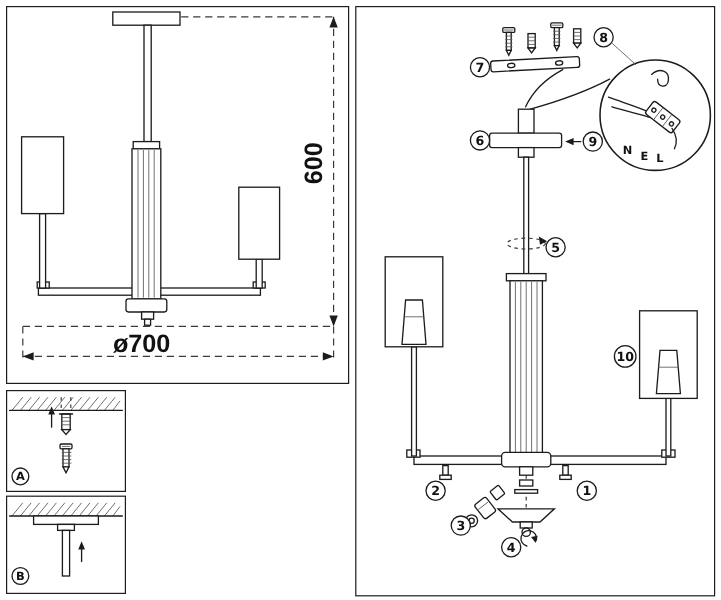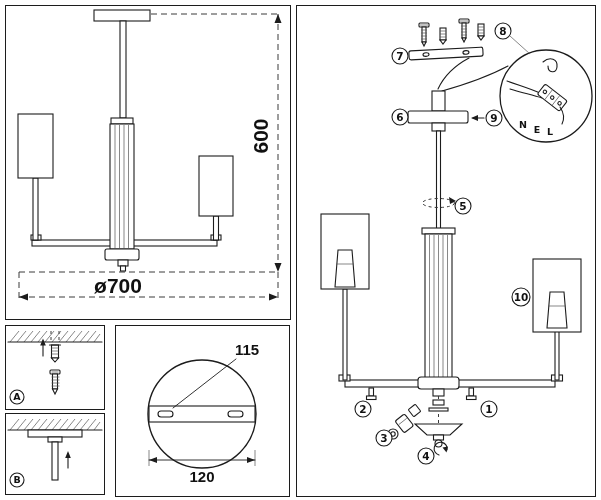--- a/index.html
+++ b/index.html
@@ -109,39 +109,20 @@
         <line class="ln" x1="62" y1="54" x2="62" y2="40"></line>
         <polygon class="fd" points="62,37 59.2,44 64.8,44"></polygon>
       </g>
       <g>
         <circle class="fw" cx="11" cy="66" r="7"></circle>
         <text class="lblsm" x="11" y="69.4">B</text>
       </g>
     </svg>
   </div>
 
-  <div class="panel" style="left:115px;top:325px;width:173px;height:170px;">
-    <svg width="173" height="168" viewBox="0 0 173 168">
-      <circle class="ln" cx="86" cy="88" r="54" style="stroke-width:1.4"></circle>
-      <rect class="fw" x="33" y="80" width="106" height="16"></rect>
-      <rect class="ln" x="42" y="85" width="15" height="6" rx="3"></rect>
-      <rect class="ln" x="112" y="85" width="15" height="6" rx="3"></rect>
-      <g>
-        <line class="ln" x1="120" y1="33" x2="57" y2="82" style="stroke-width:.9"></line>
-        <text class="dim-md" x="131" y="29">115</text>
-      </g>
-      <g>
-        <path class="thin" d="M33,124 V140 M139,124 V140"></path>
-        <line class="ln" x1="33" y1="134" x2="139" y2="134" style="stroke-width:.9"></line>
-        <polygon class="fd" points="33,134 41,131 41,137"></polygon>
-        <polygon class="fd" points="139,134 131,131 131,137"></polygon>
-        <text class="dim-md" x="86" y="156">120</text>
-      </g>
-    </svg>
-  </div>
 
   <div class="panel" style="left:296px;top:5px;width:298px;height:490px;">
     <svg width="298" height="488" viewBox="0 0 298 488">
 
       <g transform="rotate(-3 149 48)">
         <rect class="fw" x="112" y="43" width="74" height="9" rx="2"></rect>
         <ellipse class="ln" cx="129" cy="47.5" rx="3" ry="1.8"></ellipse>
         <ellipse class="ln" cx="169" cy="47.5" rx="3" ry="1.8"></ellipse>
       </g>
       <g>

